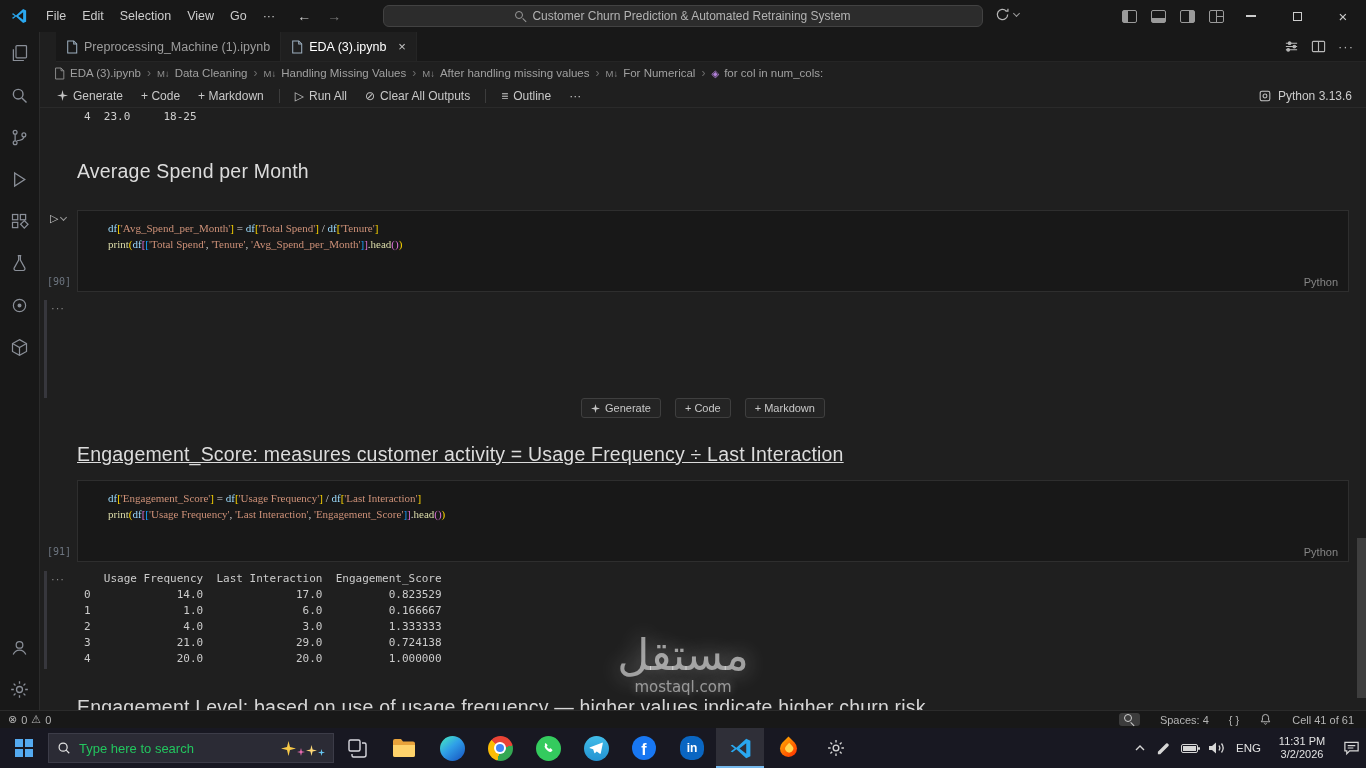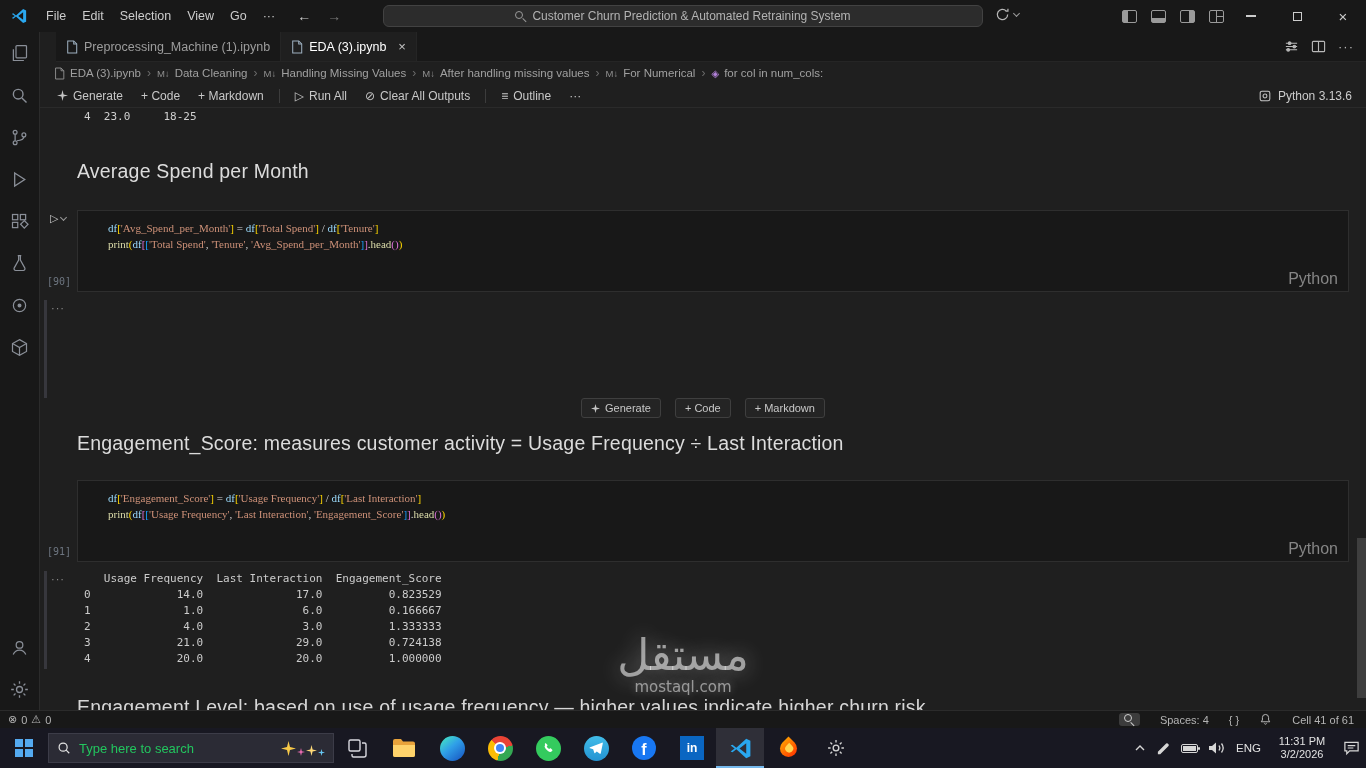--- a/index.html
+++ b/index.html
@@ -59,30 +59,30 @@
   .tb-sep { width:1px; height:14px; background:#3c3c3c; margin:0 4px; }
   .tb-glyph { font-size:12px; color:#c5c5c5; }
   .kernel { margin-left:auto; display:flex; align-items:center; gap:6px; padding-right:14px; font-size:12px; color:#cccccc; }
 
   
   .notebook { position:absolute; top:76px; left:0; right:0; bottom:0; overflow:hidden; background:#1f1f1f; }
   .mono { font-family:"DejaVu Sans Mono","Liberation Mono",monospace; }
   .partial-top { position:absolute; left:44px; top:1px; font-size:11px; line-height:16px; color:#d0d0d0; white-space:pre; }
   .md-heading { position:absolute; left:37px; font-size:19.5px; font-weight:400; color:#dcdcdc; letter-spacing:.2px; white-space:nowrap; }
   .h1 { top:52px; }
-  .h2 { top:324px; }
+  .h2 { top:335px;text-decoration:underline; }
   .partial-bottom { top:588px; color:#d6d6d6; }
 
   .codecell { position:absolute; left:37px; width:1272px; height:82px; background:#181818; border:1px solid #2e2e2e; }
   .cell1 { top:102px; } .cell2 { top:372px; }
   .codebody { padding:9px 0 0 30px; }
   .code-line { font-family:Liberation Serif, serif; font-size:11px; line-height:16px; white-space:pre; }
   .tk-v{color:#9CDCFE}.tk-s{color:#CE9178}.tk-p{color:#D4D4D4}.tk-f{color:#DCDCAA}
   .tk-b1{color:#FFD700}.tk-b2{color:#DA70D6}.tk-b3{color:#179FFF}
-  .lang-label { position:absolute; right:10px; bottom:3px; font-size:16px; color:#858585; }
+  .lang-label { position:absolute; right:10px; bottom:3px; font-size:11px; color:#858585; }
   .runbtn { position:absolute; left:10px; top:104px; display:flex; align-items:center; gap:3px; color:#d0d0d0; font-size:11px; }
   .chev { width:5px; height:5px; border-right:1.2px solid #9a9a9a; border-bottom:1.2px solid #9a9a9a; transform:rotate(45deg); display:inline-block; margin-top:-3px; }
   .execcount { position:absolute; left:7px; width:30px; font-family:"DejaVu Sans Mono","Liberation Mono",monospace; font-size:10px; color:#6e7681; }
   .exec1 { top:168px; } .exec2 { top:438px; }
   .out-pre { position:absolute; left:44px; font-family:"DejaVu Sans Mono","Liberation Mono",monospace; font-size:11px; line-height:16px; color:#cccccc; white-space:pre; }
   .out1 { top:192px; } .out2 { top:463px; }
   .out-dots { position:absolute; left:11px; color:#8f8f8f; font-size:11px; letter-spacing:1px; }
   .dots1 { top:194px; } .dots2 { top:465px; }
   .out-bar { position:absolute; left:4px; width:3px; height:98px; background:#37373d; }
   .bar1 { top:192px; } .bar2 { top:463px; }
@@ -119,21 +119,21 @@
   .tb-app { width:48px; height:40px; display:flex; align-items:center; justify-content:center; position:relative; }
   .tb-app.active { background:rgba(255,255,255,.10); box-shadow:inset 0 -2px 0 #76b9ed; }
   .circle { border-radius:50%; display:flex; align-items:center; justify-content:center; }
   .edge-c { width:25px; height:25px; background:linear-gradient(140deg,#45e6c2 5%,#2f9fe8 45%,#1857c3 95%); }
   .chrome-o { width:25px; height:25px; background:conic-gradient(from -45deg,#ea4335 0 120deg,#34a853 120deg 240deg,#fbbc05 240deg 360deg); }
   .chrome-i { width:12px; height:12px; background:#fff; }
   .chrome-core { width:8px; height:8px; background:#4285f4; }
   .wa-c { width:25px; height:25px; background:#34cb5e; }
   .tg-c { width:25px; height:25px; background:linear-gradient(#41bce9,#2393d2); }
   .fb-c { width:24px; height:24px; background:#1877f2; color:#fff; font-weight:bold; font-size:16px; line-height:1; padding-top:3px; }
-  .li-c { width:24px; height:24px; background:#0a66c2; border-radius:0; color:#fff; font-weight:bold; font-size:12px; display:flex; align-items:center; justify-content:center; }
+  .li-c { width:24px; height:24px; background:#0a66c2; border-radius:10px; color:#fff; font-weight:bold; font-size:12px; display:flex; align-items:center; justify-content:center; }
   .flame-o { width:17px; height:17px; border-radius:50% 0 50% 50%; transform:rotate(-45deg); background:linear-gradient(#ff9800,#ff3d00); display:flex; align-items:center; justify-content:center; }
   .flame-i { width:8px; height:8px; border-radius:50% 0 50% 50%; background:#ffd54f; }
   .tb-spacer { flex:1; }
   .tray { display:flex; align-items:center; gap:10px; padding-right:6px; color:#e2e2e2; }
   .battery { width:17px; height:9px; border:1.2px solid #d6d6d6; border-radius:2px; position:relative; padding:1px; }
   .battery i { display:block; width:100%; height:100%; background:#d6d6d6; }
   .battery::after { content:""; position:absolute; right:-3.4px; top:2px; width:2px; height:3.5px; background:#d6d6d6; border-radius:1px; }
   .tray-lang { font-size:11.5px; }
   .clock { text-align:center; font-size:11px; line-height:13px; width:62px; }
 </style>

